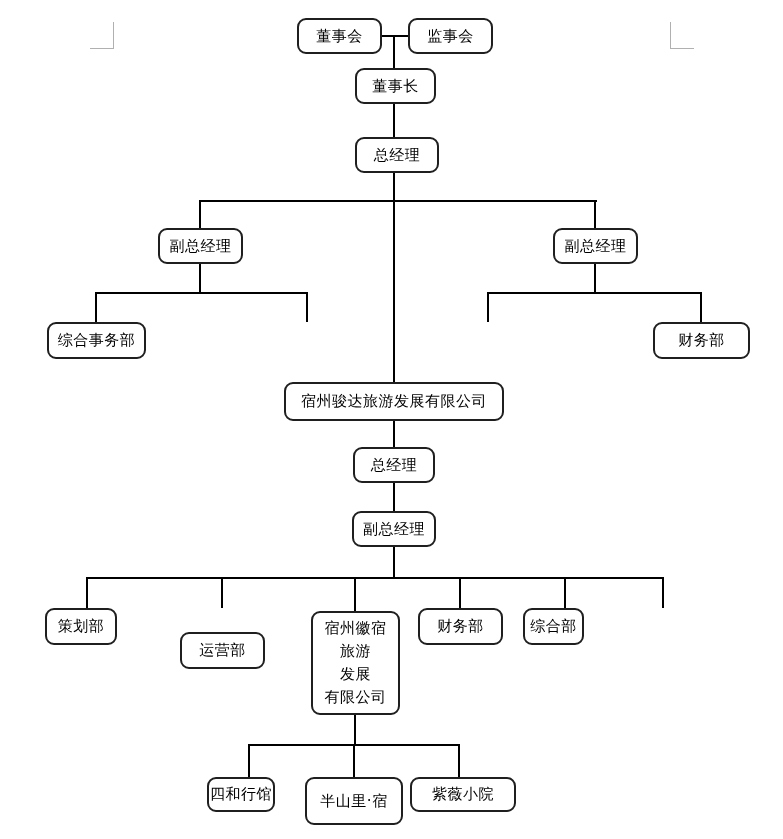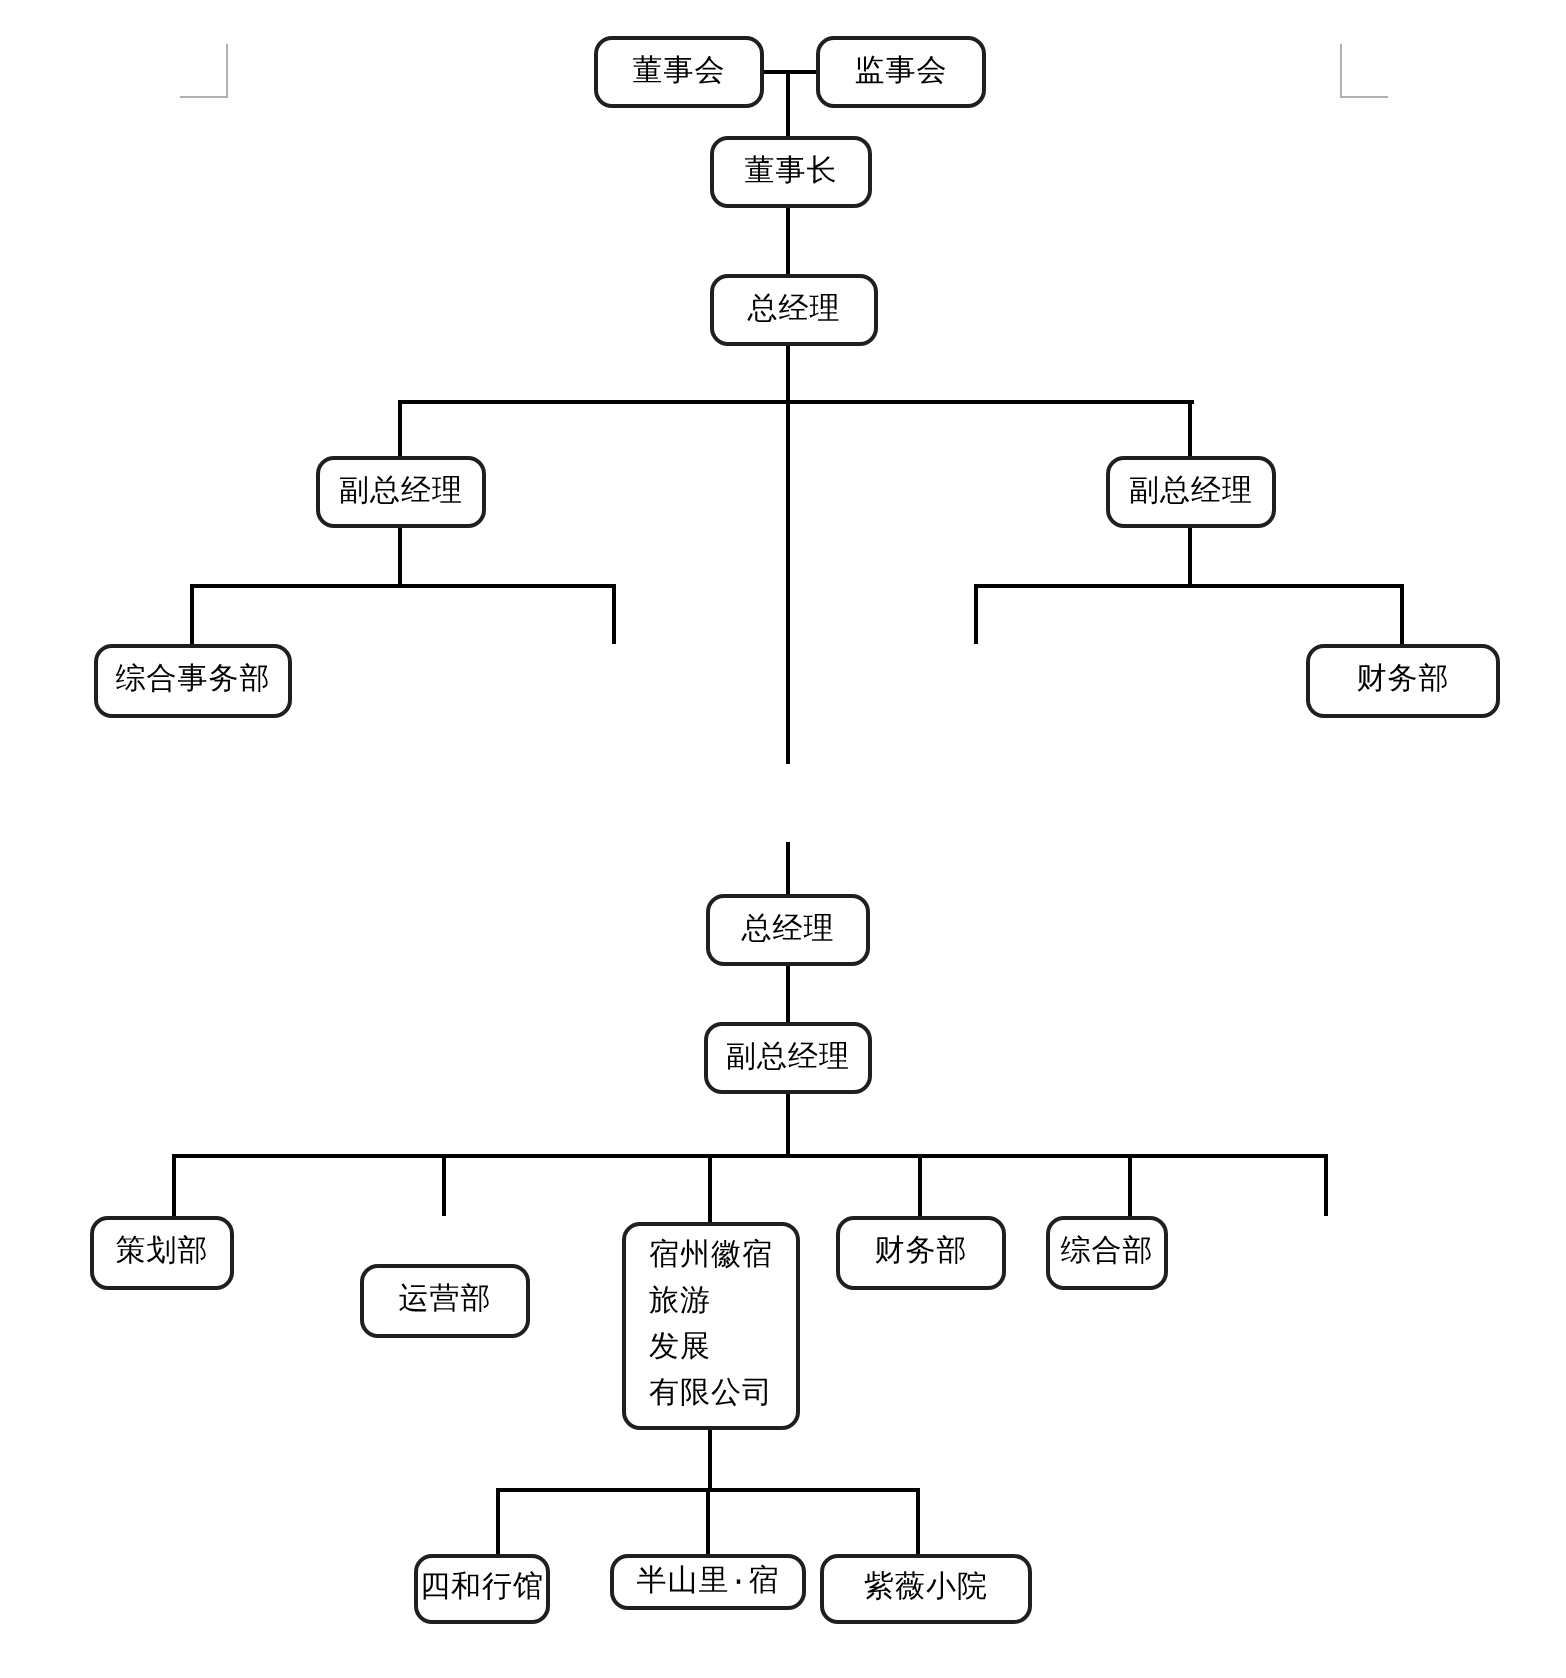--- a/index.html
+++ b/index.html
@@ -20,23 +20,22 @@
     display: flex;
     align-items: center;
     justify-content: center;
     font-size: 15px;
     color: #000000;
     z-index: 2;
     letter-spacing: 0.5px;
   }
   .node .node-label {
     white-space: pre-line;
-    text-align: left;
+    text-align: center;
     line-height: 23px;
-    font-family: Liberation Mono, monospace;
   }
   .line {
     position: absolute;
     background: #000000;
     z-index: 1;
   }
   .line.h { height: 2px; }
   .line.v { width: 2px; }
   .mark {
     position: absolute;
@@ -103,20 +102,23 @@
   </div>
   <div class="node" style="left:553px;top:228px;width:85px;height:36px">
     <span class="node-label">副总经理</span>
   </div>
   <div class="node" style="left:47px;top:322px;width:99px;height:37px">
     <span class="node-label">综合事务部</span>
   </div>
   <div class="node" style="left:653px;top:322px;width:97px;height:37px">
     <span class="node-label">财务部</span>
   </div>
+  <div class="node" style="left:284px;top:382px;width:220px;height:39px">
+    <span class="node-label">宿州骏达旅游发展有限公司</span>
+  </div>
   <div class="node" style="left:353px;top:447px;width:82px;height:36px">
     <span class="node-label">总经理</span>
   </div>
   <div class="node" style="left:352px;top:511px;width:84px;height:36px">
     <span class="node-label">副总经理</span>
   </div>
   <div class="node" style="left:45px;top:608px;width:72px;height:37px">
     <span class="node-label">策划部</span>
   </div>
   <div class="node" style="left:180px;top:632px;width:85px;height:37px">
@@ -130,20 +132,20 @@
   </div>
   <div class="node" style="left:418px;top:608px;width:85px;height:37px">
     <span class="node-label">财务部</span>
   </div>
   <div class="node" style="left:523px;top:608px;width:61px;height:37px">
     <span class="node-label">综合部</span>
   </div>
   <div class="node" style="left:207px;top:777px;width:68px;height:35px">
     <span class="node-label">四和行馆</span>
   </div>
-  <div class="node" style="left:305px;top:777px;width:98px;height:28px">
+  <div class="node" style="left:305px;top:777px;width:98px;height:48px">
     <span class="node-label">半山里·宿</span>
   </div>
   <div class="node" style="left:410px;top:777px;width:106px;height:35px">
     <span class="node-label">紫薇小院</span>
   </div>
 
 </div>
 
 </body></html>

